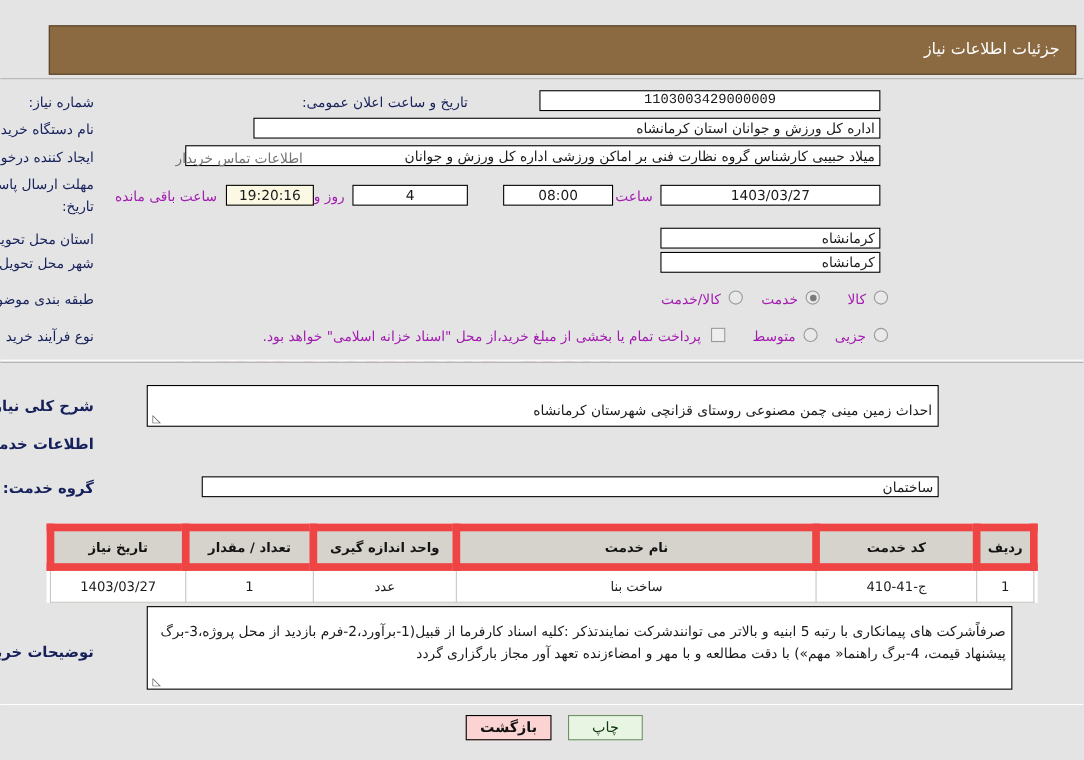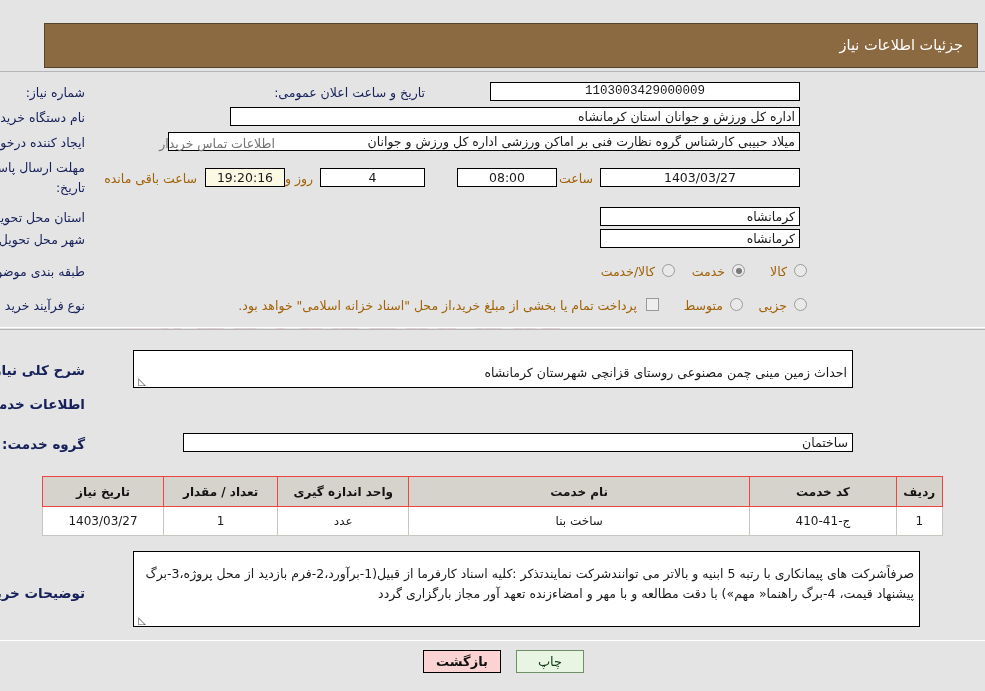--- a/index.html
+++ b/index.html
@@ -146,21 +146,21 @@
     white-space: nowrap;
     overflow: hidden;
     z-index: 6;
   }
   .fld.center { text-align: center; }
   .fld.right  { text-align: right; }
   .fld.cream  { background: #fbf8e3; }
   .plain {
     position: absolute;
     font-size: 12.5px;
-    color: #a16207;
+    color: #a21caf;
     white-space: nowrap;
     z-index: 6;
   }
   .link {
     position: absolute;
     font-size: 12.5px;
     color: #737373;
     text-decoration: none;
     white-space: nowrap;
     cursor: pointer;
@@ -223,21 +223,21 @@
     position: absolute;
     left: 42px; top: 476px;
     width: 901px;
     border-collapse: collapse;
     font-size: 12px;
     z-index: 6;
     background: #fff;
   }
   .tbl th {
     background: #d6d2cc;
-    border: 1px solid #ef4444;
+    border: 7px solid #ef4444;
     color: #141414;
     font-weight: bold;
     height: 25px;
     padding: 2px 4px;
     text-align: center;
     font-size: 12px;
   }
   .tbl td {
     background: #ffffff;
     border: 1px solid #c9c5c0;

